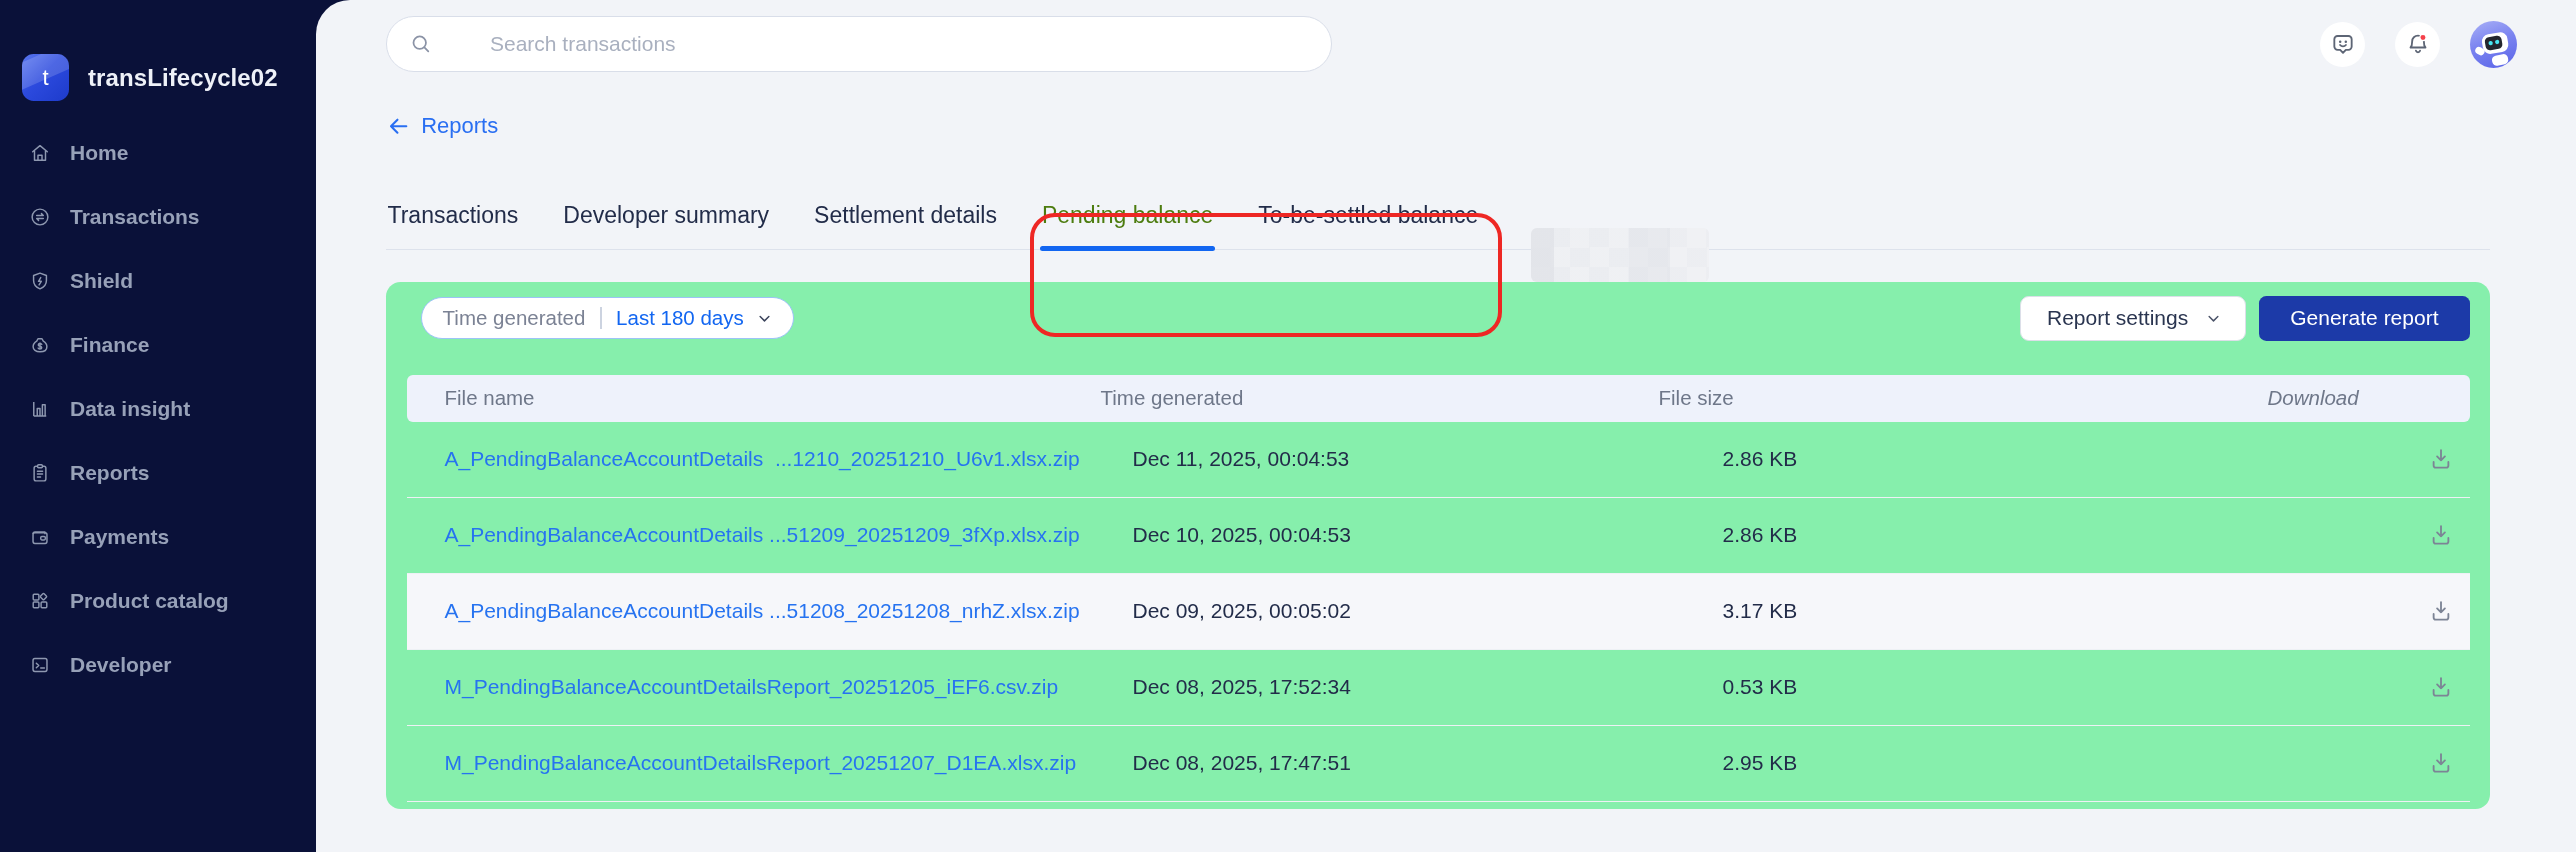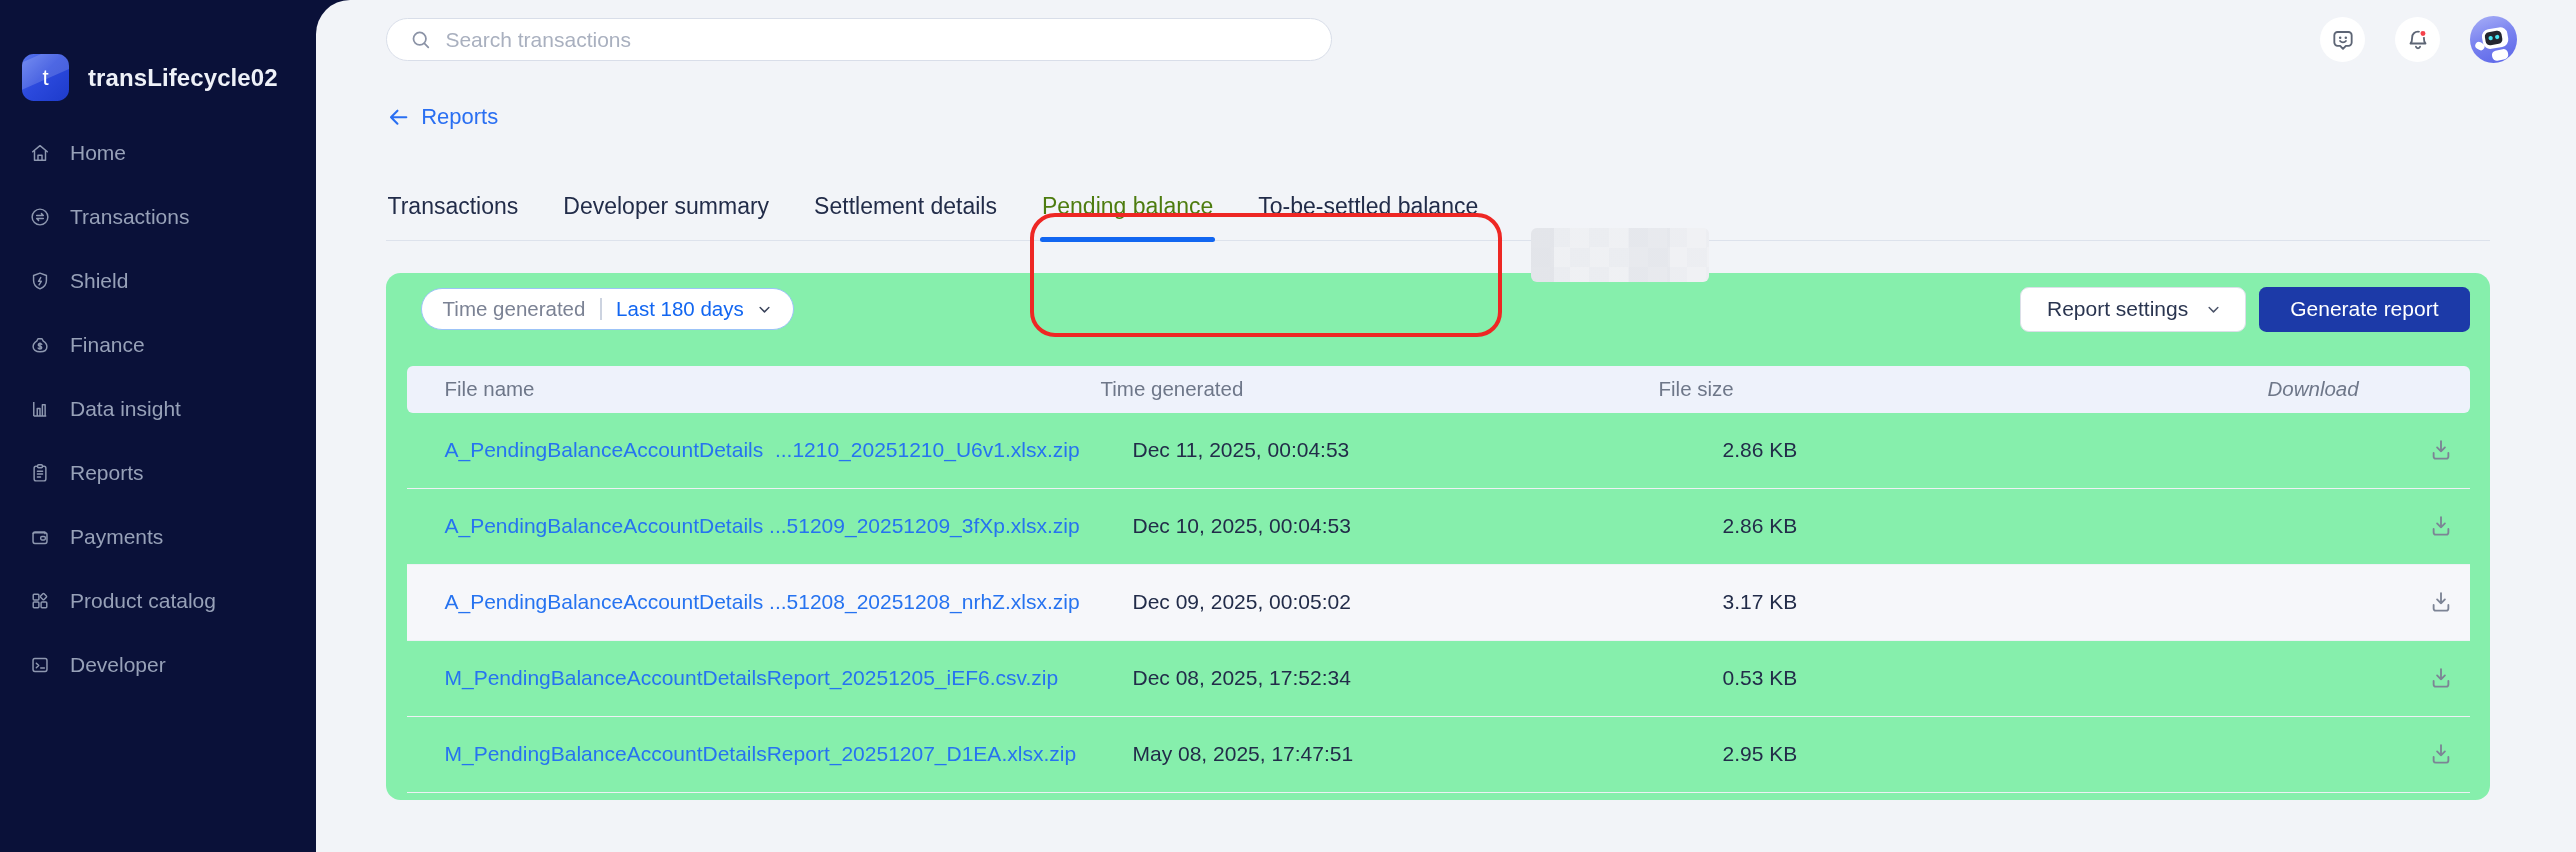--- a/index.html
+++ b/index.html
@@ -22,42 +22,42 @@
     background:linear-gradient(135deg,#5c79ef 0%,#2c4ade 45%,#1d3bcb 100%);
     display:flex; align-items:center; justify-content:center;
   }
   .brand-logo .stripe {
     position:absolute; width:88px; height:25px; background:rgba(255,255,255,0.16);
     transform:rotate(-24deg); top:-1.5px; left:-20.5px;
   }
   .brand-logo .initial { color:#fff; font-size:22px; position:relative; }
   .brand-name { color:#eef1f8; font-size:24px; font-weight:600; margin-left:19px; letter-spacing:0.1px; }
 
-  .nav { margin-top:20px; }
+  .nav { margin-top:20px;font-weight:bold; }
   .nav-item {
     height:64px; display:flex; align-items:center; padding-left:29px; cursor:pointer;
     color:#97a1b8;
   }
   .nav-item .nav-icon { width:22px; height:22px; display:flex; flex:0 0 22px; }
   .nav-item .nav-icon svg { width:22px; height:22px; stroke:#8e98b0; }
   .nav-item .nav-label { margin-left:19px; font-size:21px; }
 
   
   .main { flex:1; height:853px; background:#0a1139; position:relative; }
   .main-inner {
     position:relative; width:100%; height:100%;
     background:#f2f4f8; border-top-left-radius:34px; overflow:hidden;
   }
   .content { padding:16px 0 0 70px; }
 
   
   .topbar { display:flex; align-items:center; padding-right:59px; }
   .searchbar {
-    width:946px; height:43px; background:#fff; border:1.5px solid #d9dee9;
-    border-radius:28px; display:flex; align-items:center; padding-left:22px;
+    width:946px; height:56px; background:#fff; border:1.5px solid #d9dee9;
+    border-radius:28px; display:flex; align-items:center; padding-left:22px;justify-content:space-between;
   }
   .searchbar svg { width:23.4px; height:23.4px; stroke:#8b93a6; flex:0 0 23.4px; }
   .searchbar input {
     border:none; outline:none; background:transparent; margin-left:13px;
     font-size:21px; color:#222c49; width:841px;
     font-family:"Liberation Sans","DejaVu Sans",sans-serif;
   }
   .searchbar input::placeholder { color:#a9b0bf; }
   .topbar-right { margin-left:auto; display:flex; align-items:center; gap:30px; }
   .icon-circle {
@@ -402,21 +402,21 @@
                   <svg viewBox="0 0 24 24" fill="none" stroke-width="1.7">
                     <path d="M12 3.8v9.4m0 0 3.6-3.6M12 13.2 8.4 9.6" stroke-linecap="round" stroke-linejoin="round"></path>
                     <path d="M5.2 14.8v3.2a2 2 0 0 0 2 2h9.6a2 2 0 0 0 2-2v-3.2" stroke-linecap="round"></path>
                   </svg>
                 </span>
               </div>
           </div>
 
           <div class="trow">
             <div class="cell-file"><a class="file-link">M_PendingBalanceAccountDetailsReport_20251207_D1EA.xlsx.zip</a></div>
-            <div class="cell-time">May 08, 2025, 17:47:51</div>
+            <div class="cell-time">Dec 08, 2025, 17:47:51</div>
             <div class="cell-size">2.95 KB</div>
             <div class="cell-dl">
                 <span class="dl-btn">
                   <svg viewBox="0 0 24 24" fill="none" stroke-width="1.7">
                     <path d="M12 3.8v9.4m0 0 3.6-3.6M12 13.2 8.4 9.6" stroke-linecap="round" stroke-linejoin="round"></path>
                     <path d="M5.2 14.8v3.2a2 2 0 0 0 2 2h9.6a2 2 0 0 0 2-2v-3.2" stroke-linecap="round"></path>
                   </svg>
                 </span>
               </div>
           </div>

